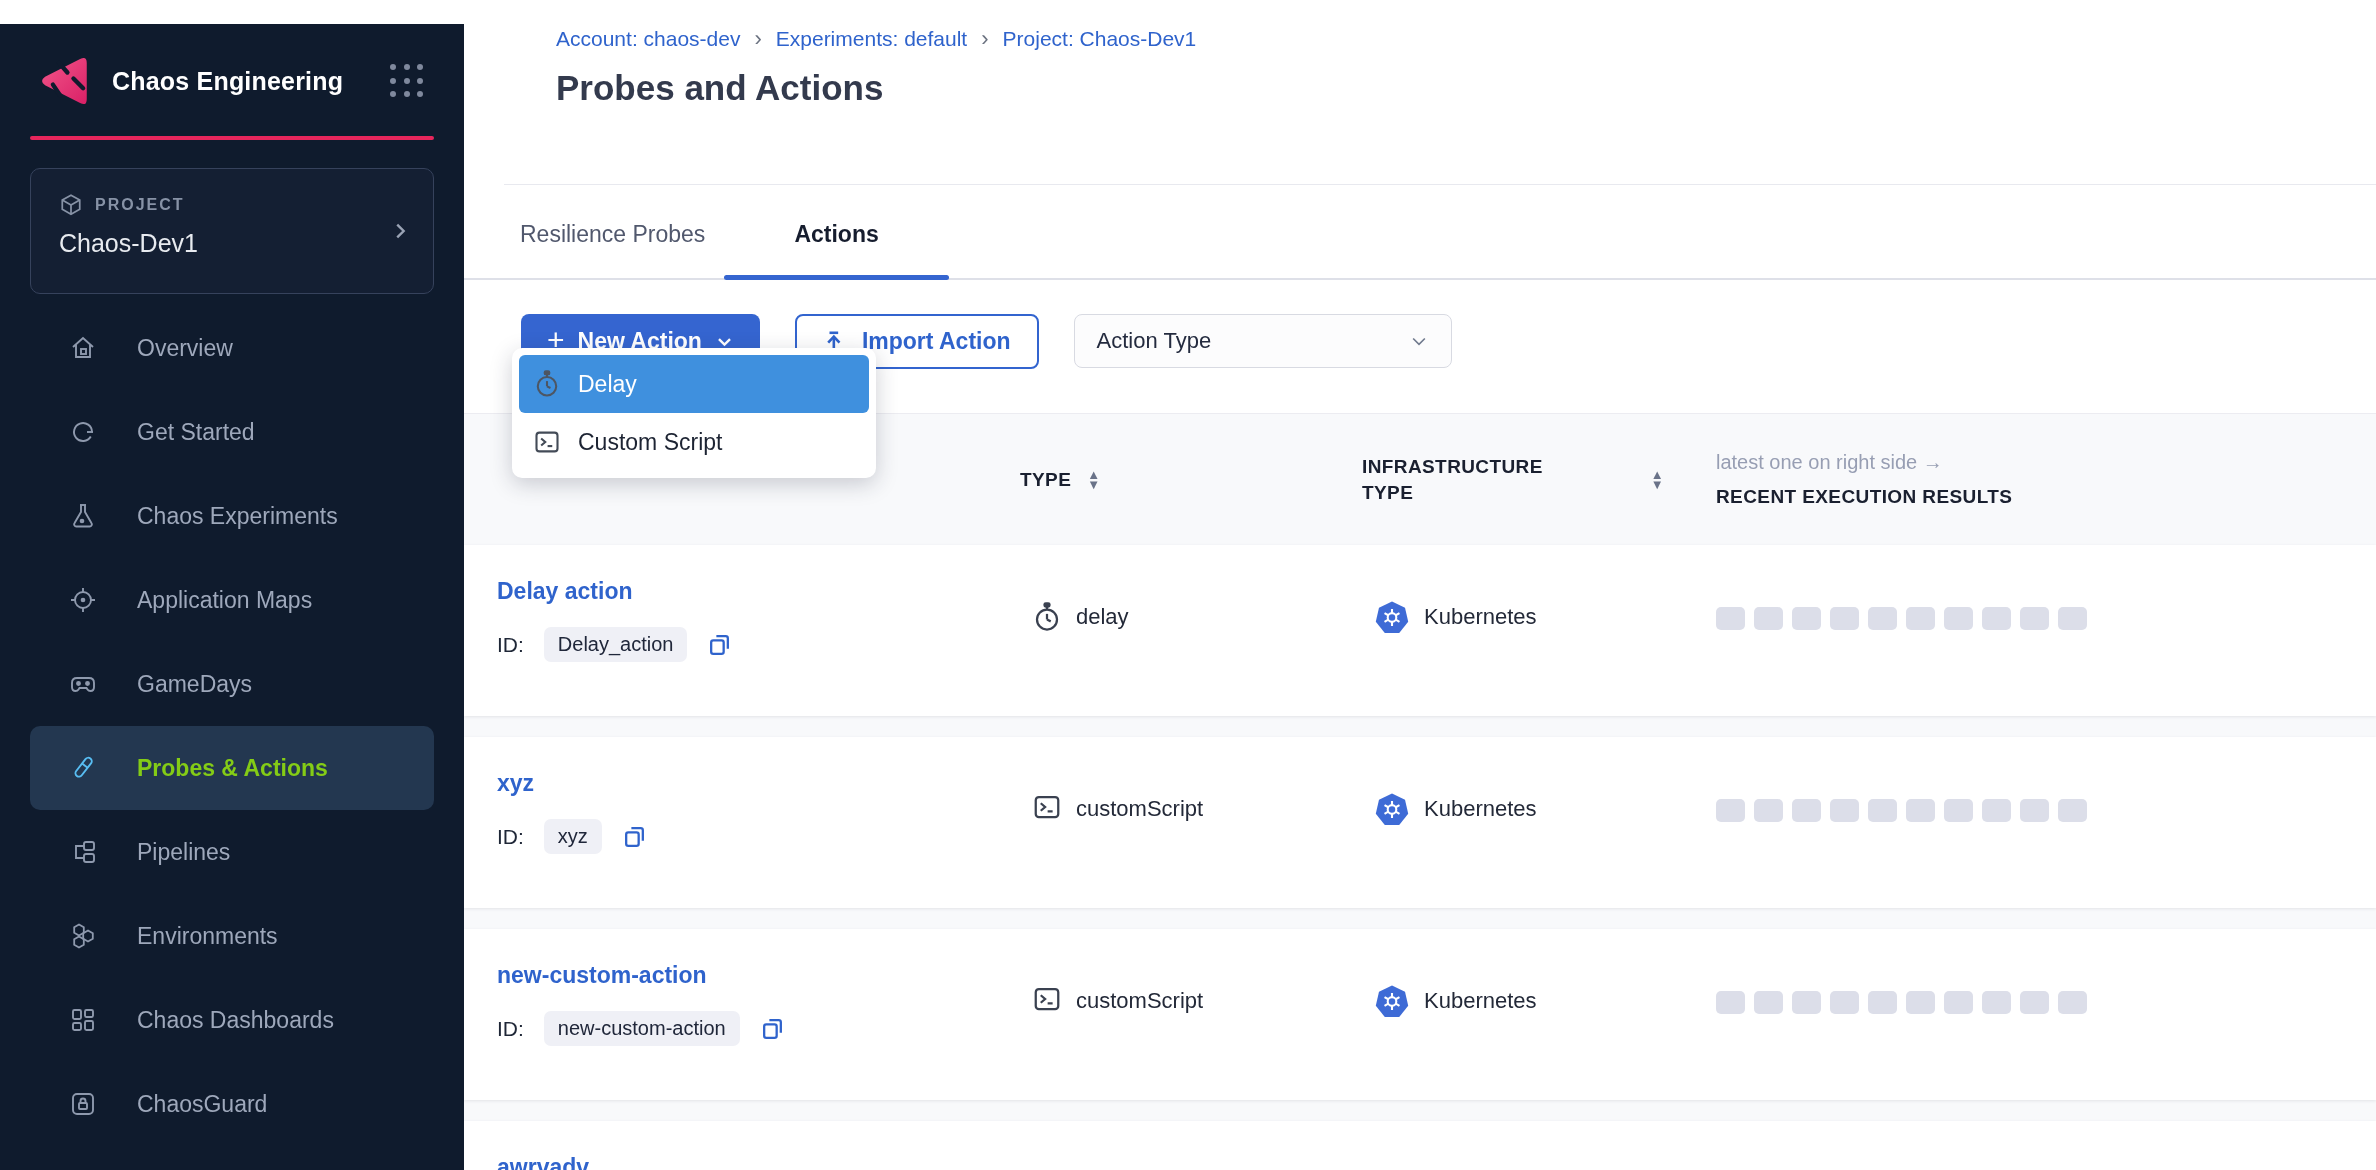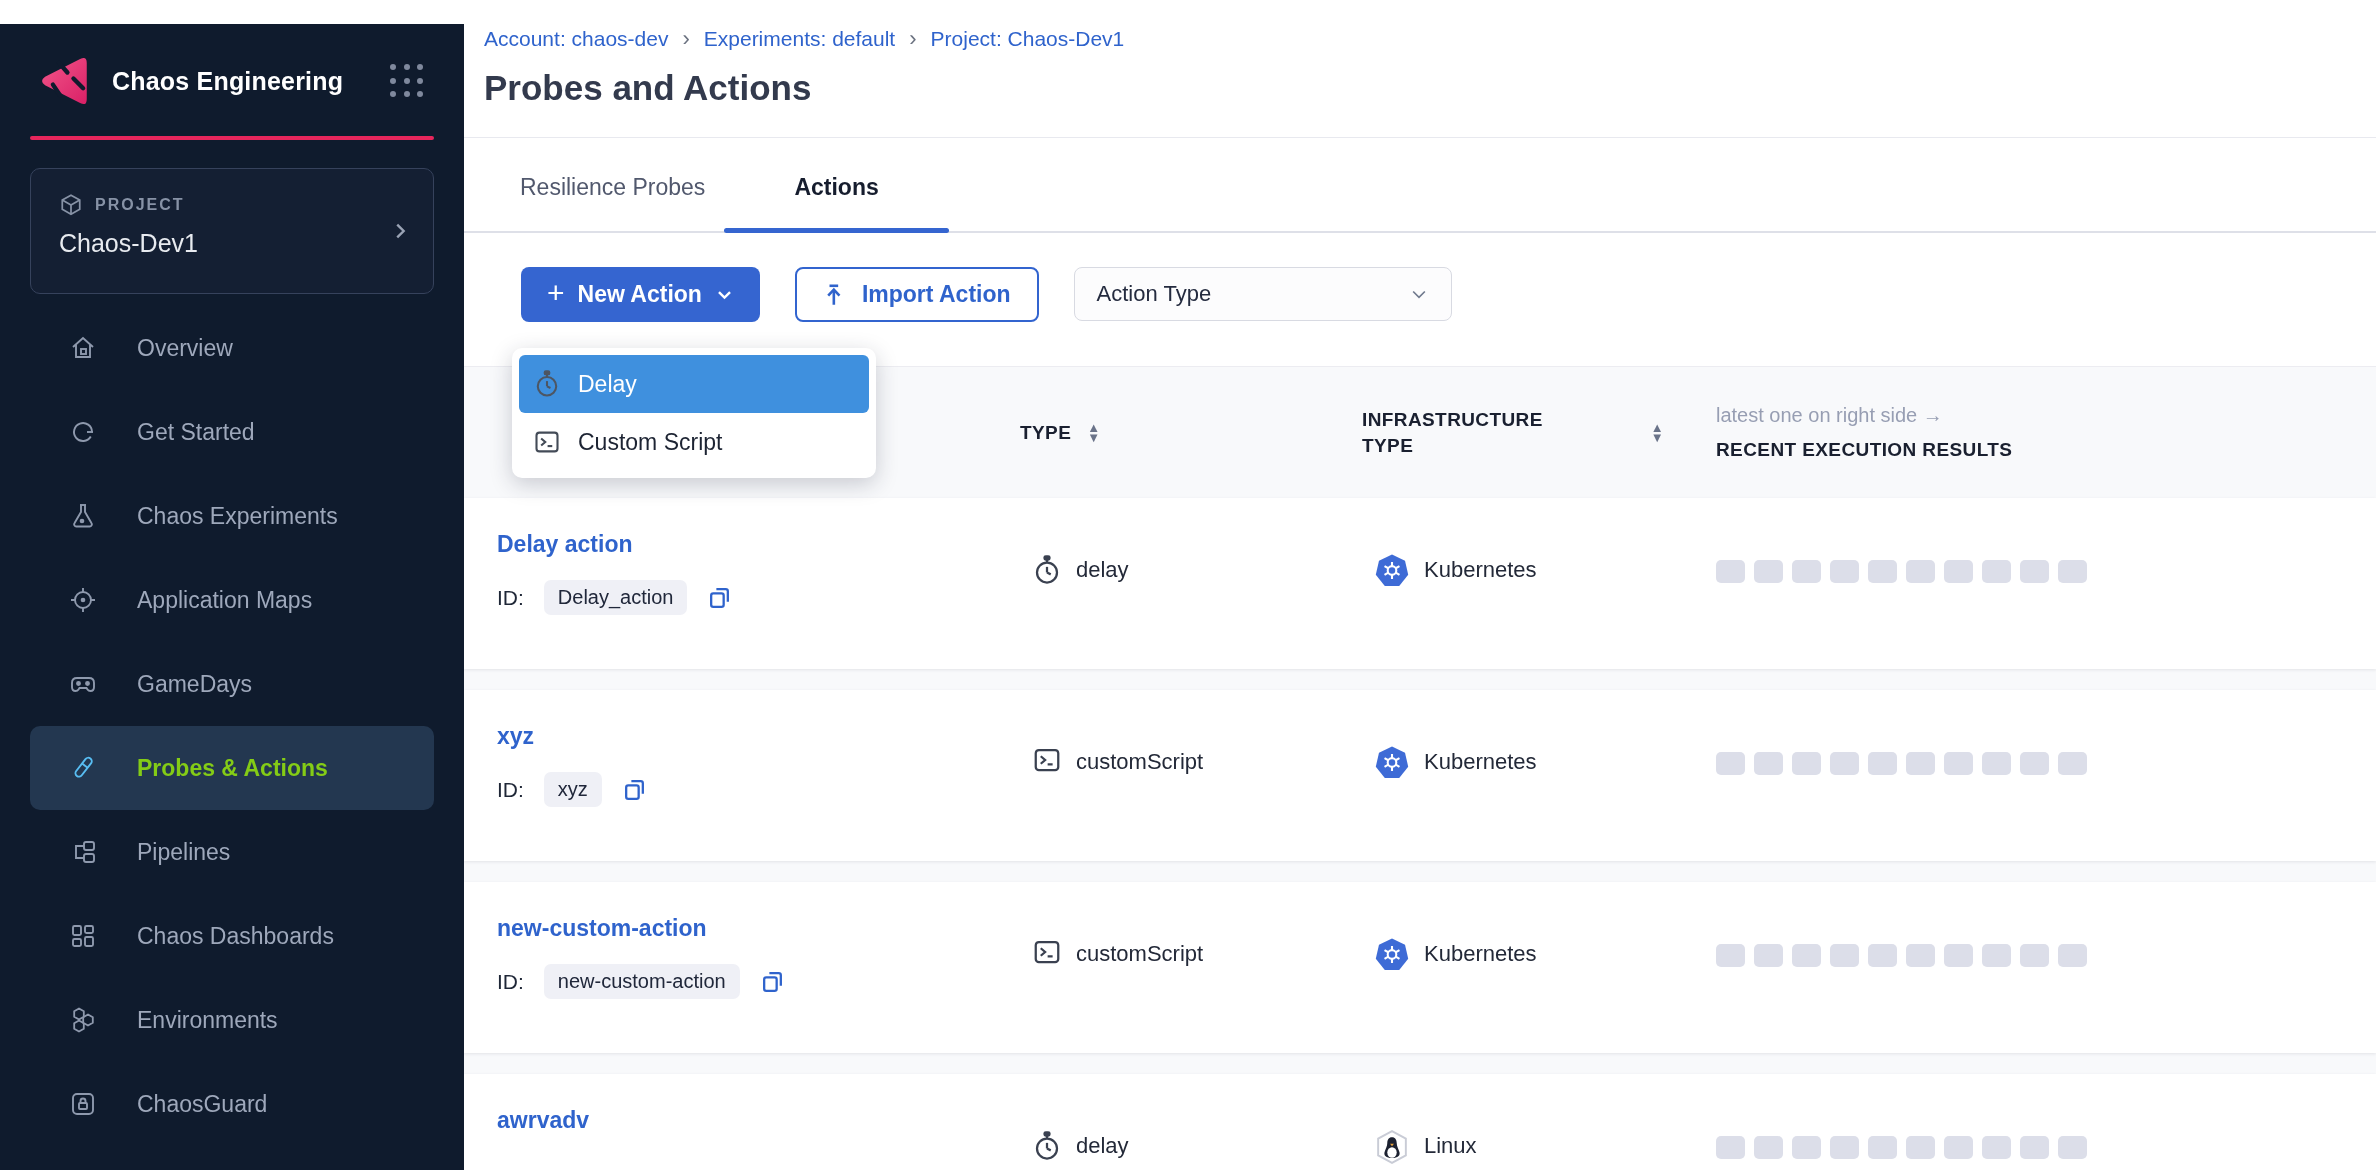--- a/index.html
+++ b/index.html
@@ -28,21 +28,21 @@
   nav.side-nav { margin-top:12px; }
   .nav-item { display:flex; align-items:center; gap:39px; height:84px;
     margin:0 30px; padding-left:38px; border-radius:10px; cursor:pointer; }
   .nav-item .nav-label { color:#9ea8bb; font-size:23px; }
   .nav-item svg { flex-shrink:0; }
   .nav-item.active { background:#233750; }
   .nav-item.active .nav-label { color:#84cc16; font-weight:bold; }
 
   
   .main { flex:1; position:relative; background:#fff; display:flex; flex-direction:column; }
-  .page-header { padding:26px 0 0 20px; height:138px; border-bottom:1px solid #e8e9ef; }
+  .page-header { padding:26px 0 0 52px; height:185px; border-bottom:1px solid #e8e9ef;margin-left:40px; }
   .breadcrumb { display:flex; align-items:center; gap:14px; font-size:21px; }
   .crumb { color:#2f63cc; cursor:pointer; }
   .crumb-sep { color:#6b7280; font-size:22px; }
   .page-title { margin-top:16px; font-size:35px; font-weight:bold; color:#333a4d; }
 
   .tabbar { height:95px; border-bottom:2px solid #dee0e8; display:flex;
     align-items:flex-end; padding-left:56px; }
   .tab { font-size:23px; color:#51586d; padding-bottom:30px; cursor:pointer; }
   .tab.active { color:#161d2e; font-weight:bold; padding-left:70px; padding-right:70px;
     margin-left:19px; position:relative; }
@@ -196,35 +196,35 @@
       </div>
       <div class="nav-item">
         <svg width="30" height="30" viewBox="0 0 30 30" fill="none" stroke="#8e99ad" stroke-width="1.9">
           <rect x="16" y="5" width="10" height="8" rx="2"></rect>
             <rect x="16" y="17" width="10" height="8" rx="2"></rect>
           <path d="M16 9 H8 V21 H16"></path>
         </svg>
         <span class="nav-label">Pipelines</span>
       </div>
       <div class="nav-item">
+        <svg width="30" height="30" viewBox="0 0 30 30" fill="none" stroke="#8e99ad" stroke-width="1.8">
+          <path d="M11 3.5 L15.8 6.25 V11.75 L11 14.5 L6.2 11.75 V6.25 Z"></path>
+          <path d="M11 15.5 L15.8 18.25 V23.75 L11 26.5 L6.2 23.75 V18.25 Z"></path>
+          <path d="M20 9.5 L24.8 12.25 V17.75 L20 20.5 L15.2 17.75 V12.25 Z"></path>
+        </svg>
+        <span class="nav-label">Environments</span>
+      </div>
+      <div class="nav-item">
         <svg width="30" height="30" viewBox="0 0 30 30" fill="none" stroke="#8e99ad" stroke-width="1.9">
           <rect x="5" y="5" width="8" height="9" rx="1.5"></rect>
             <rect x="17" y="5" width="8" height="7" rx="1.5"></rect>
           <rect x="5" y="18" width="8" height="7" rx="1.5"></rect>
             <rect x="17" y="16" width="8" height="9" rx="1.5"></rect>
         </svg>
         <span class="nav-label">Chaos Dashboards</span>
-      </div>
-      <div class="nav-item">
-        <svg width="30" height="30" viewBox="0 0 30 30" fill="none" stroke="#8e99ad" stroke-width="1.8">
-          <path d="M11 3.5 L15.8 6.25 V11.75 L11 14.5 L6.2 11.75 V6.25 Z"></path>
-          <path d="M11 15.5 L15.8 18.25 V23.75 L11 26.5 L6.2 23.75 V18.25 Z"></path>
-          <path d="M20 9.5 L24.8 12.25 V17.75 L20 20.5 L15.2 17.75 V12.25 Z"></path>
-        </svg>
-        <span class="nav-label">Environments</span>
       </div>
       <div class="nav-item">
         <svg width="30" height="30" viewBox="0 0 30 30" fill="none" stroke="#8e99ad" stroke-width="1.9">
           <rect x="5" y="5" width="20" height="20" rx="4"></rect>
           <rect x="11" y="14" width="8" height="6" rx="1"></rect>
           <path d="M12.5 14 V12 A2.5 2.5 0 0 1 17.5 12 V14"></path>
         </svg>
         <span class="nav-label">ChaosGuard</span>
       </div>
     </nav>

